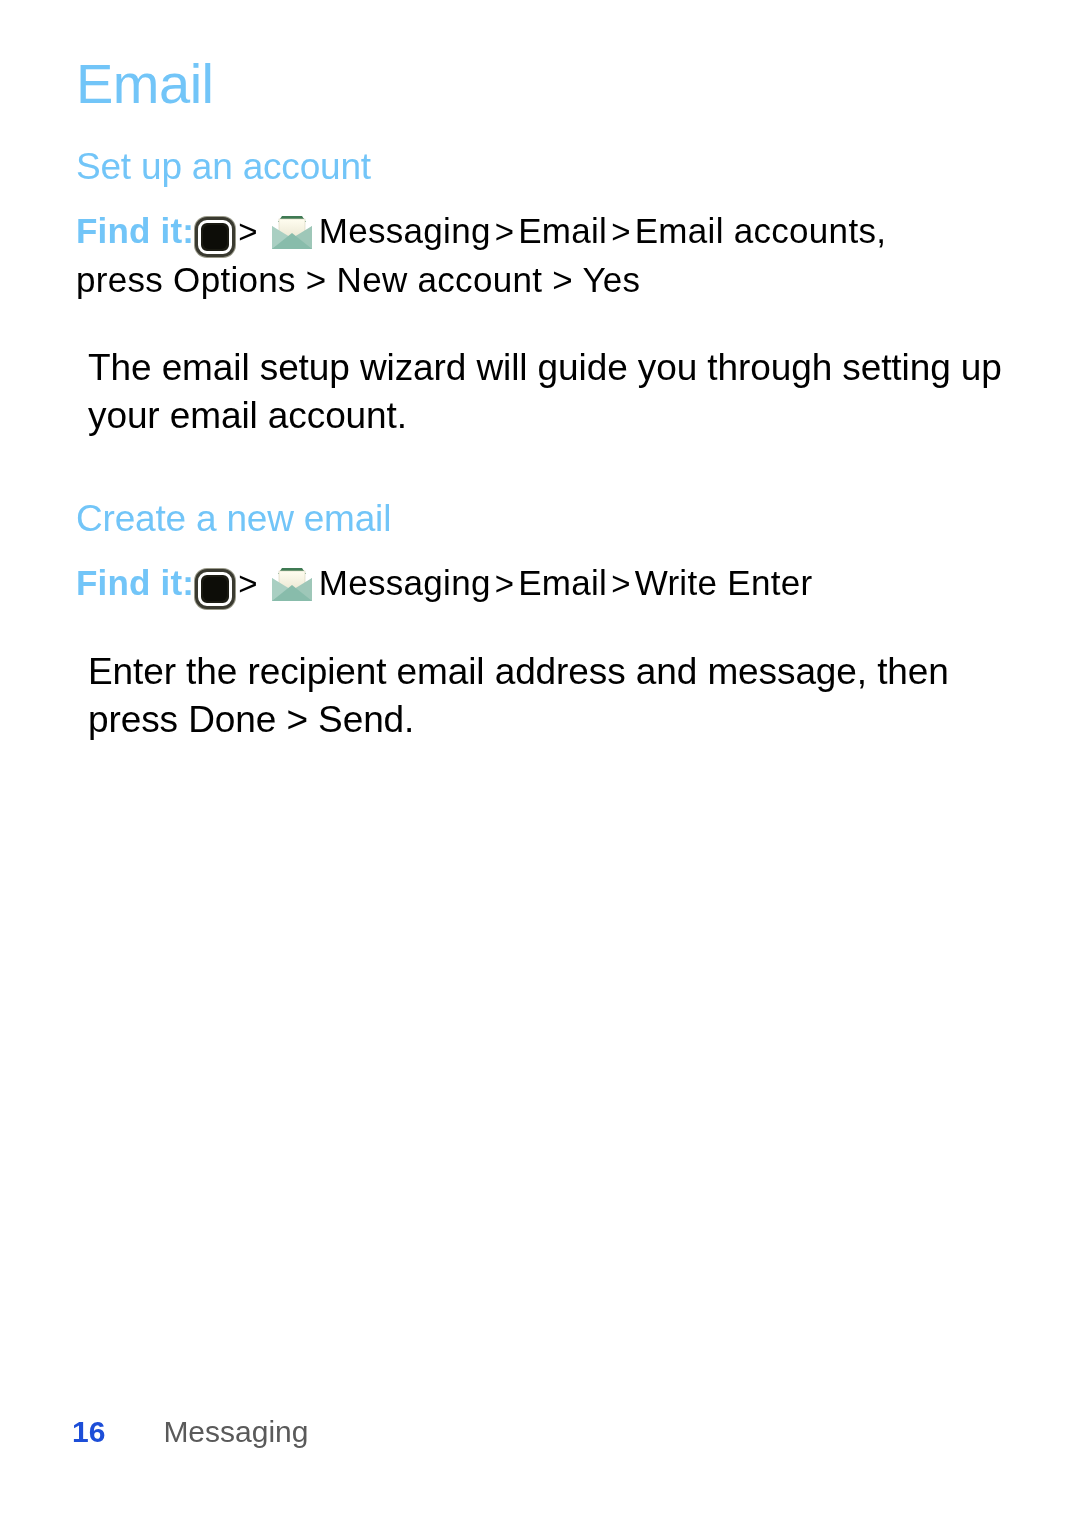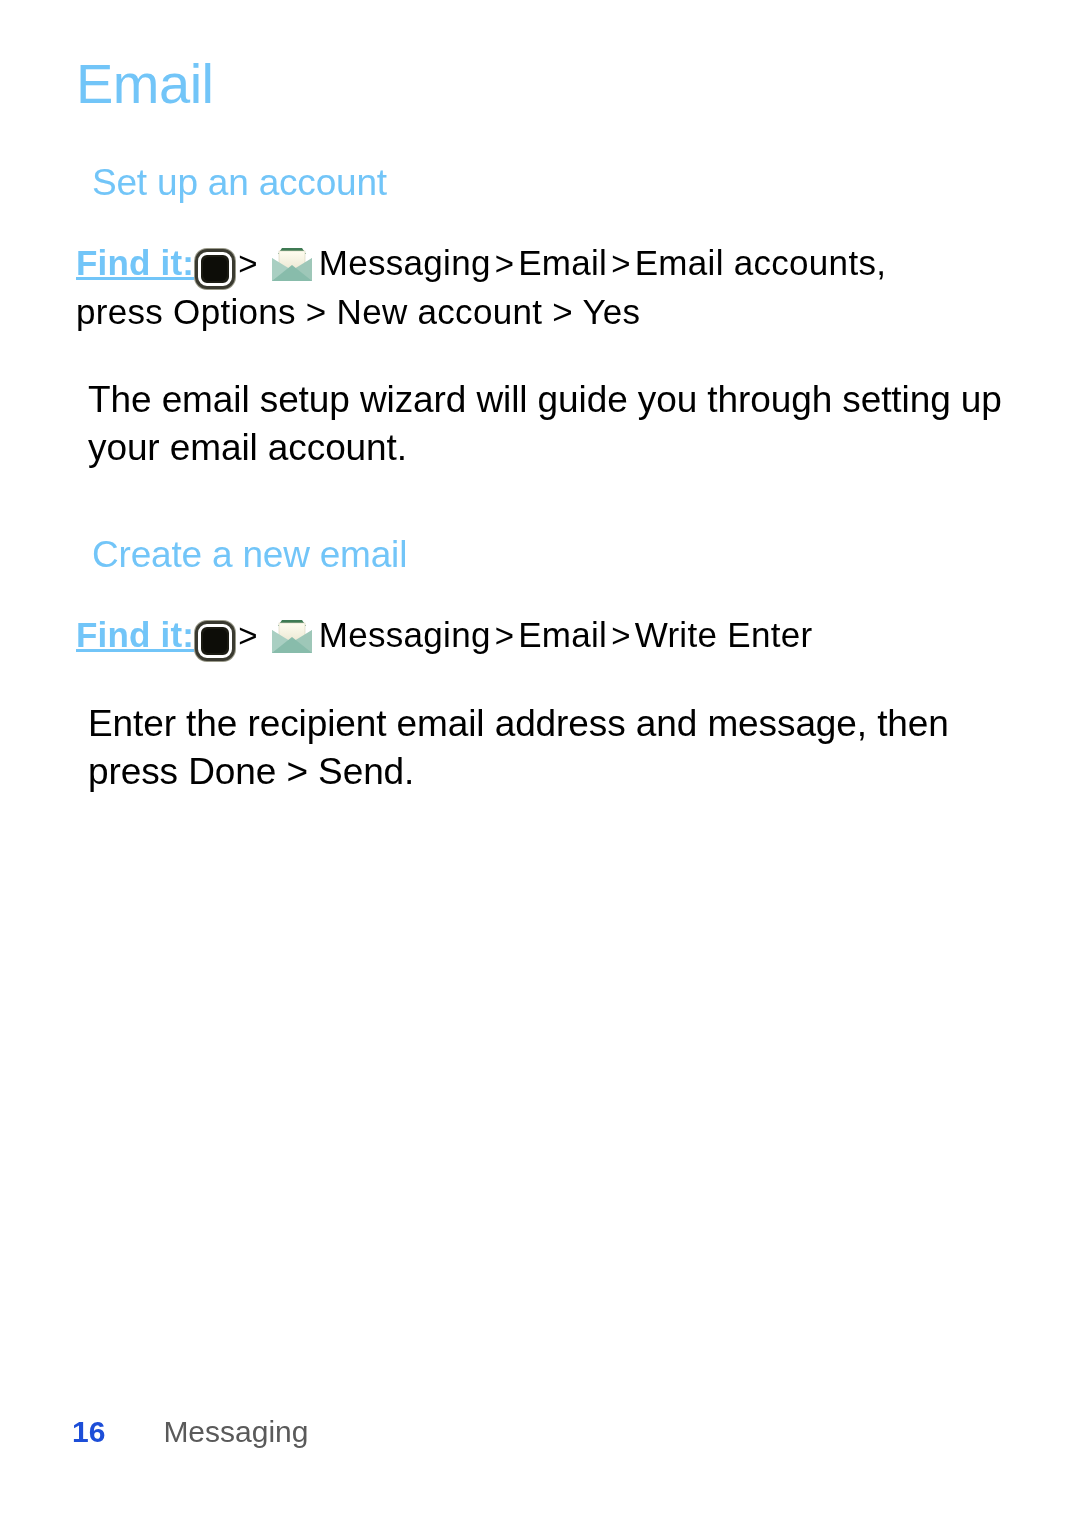--- a/index.html
+++ b/index.html
@@ -38,42 +38,41 @@
     margin: 0;
     padding-top: 56px;
     font-family: "Liberation Sans", sans-serif;
   }
 
   .subhead {
     color: #72C5F8;
     font-size: 37px;
     line-height: 1.0;
     font-weight: 400;
-    margin: 16px;
+    margin: 0;
     letter-spacing: -0.2px;
   }
 
   .subhead.first { padding-top: 36px; }
   .subhead.second { padding-top: 48px; }
 
   
   .finditline {
     font-size: 35px;
     line-height: 48px;
     margin: 0;
     padding-top: 22px;
     color: #000;
     letter-spacing: 0.2px;
   }
   .findit-label {
     color: #72C5F8;
     font-weight: bold;
     font-size: 35px;
     letter-spacing: 0.2px;
-    text-decoration: underline;
   }
   .pathtext {
     font-size: 35px;
     color: #000;
     letter-spacing: 0.3px;
   }
   .chev {
     font-size: 33px;
     color: #000;
     padding: 0 4px;

